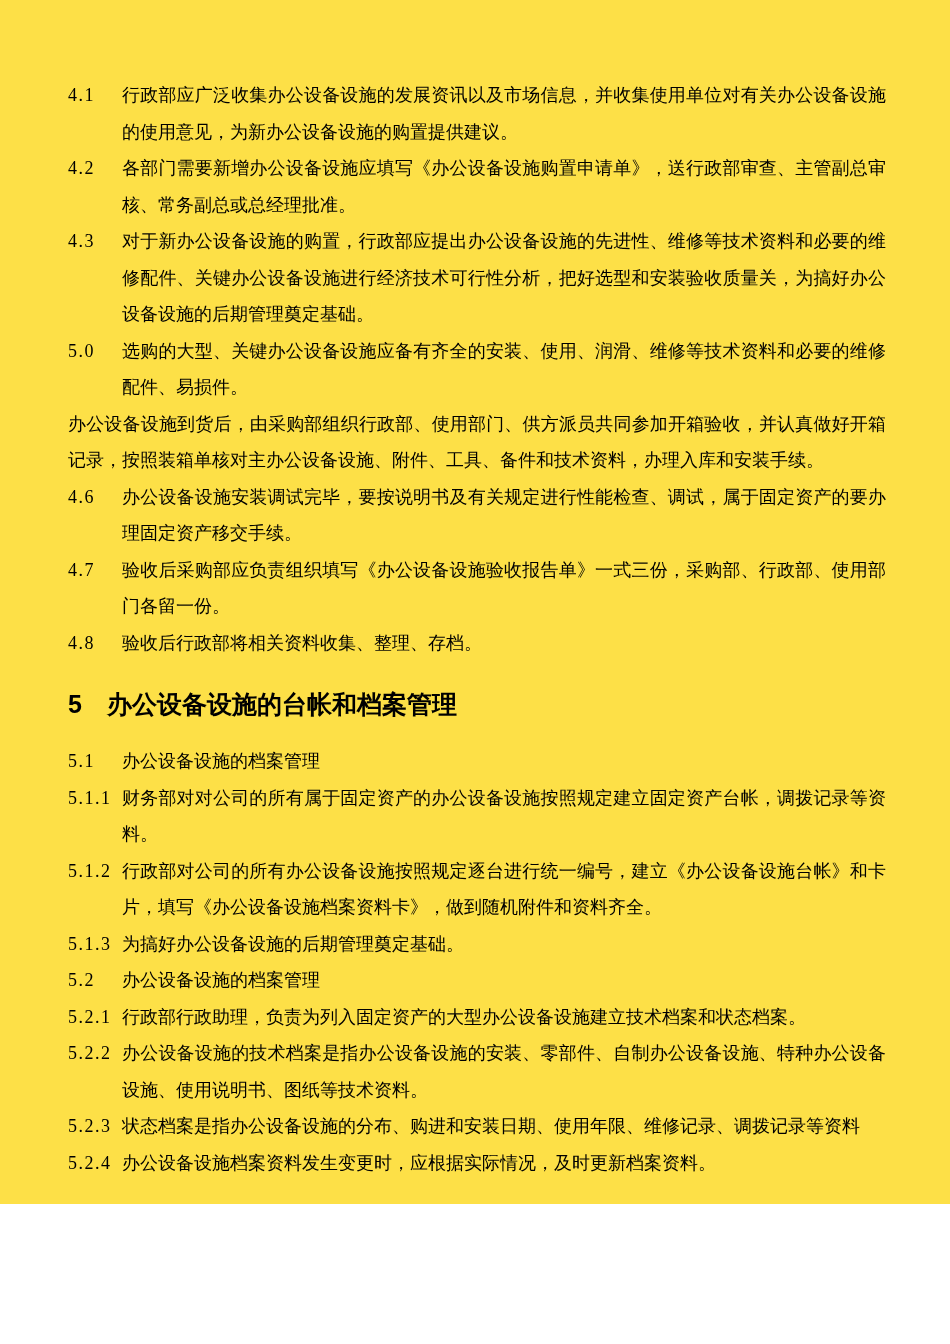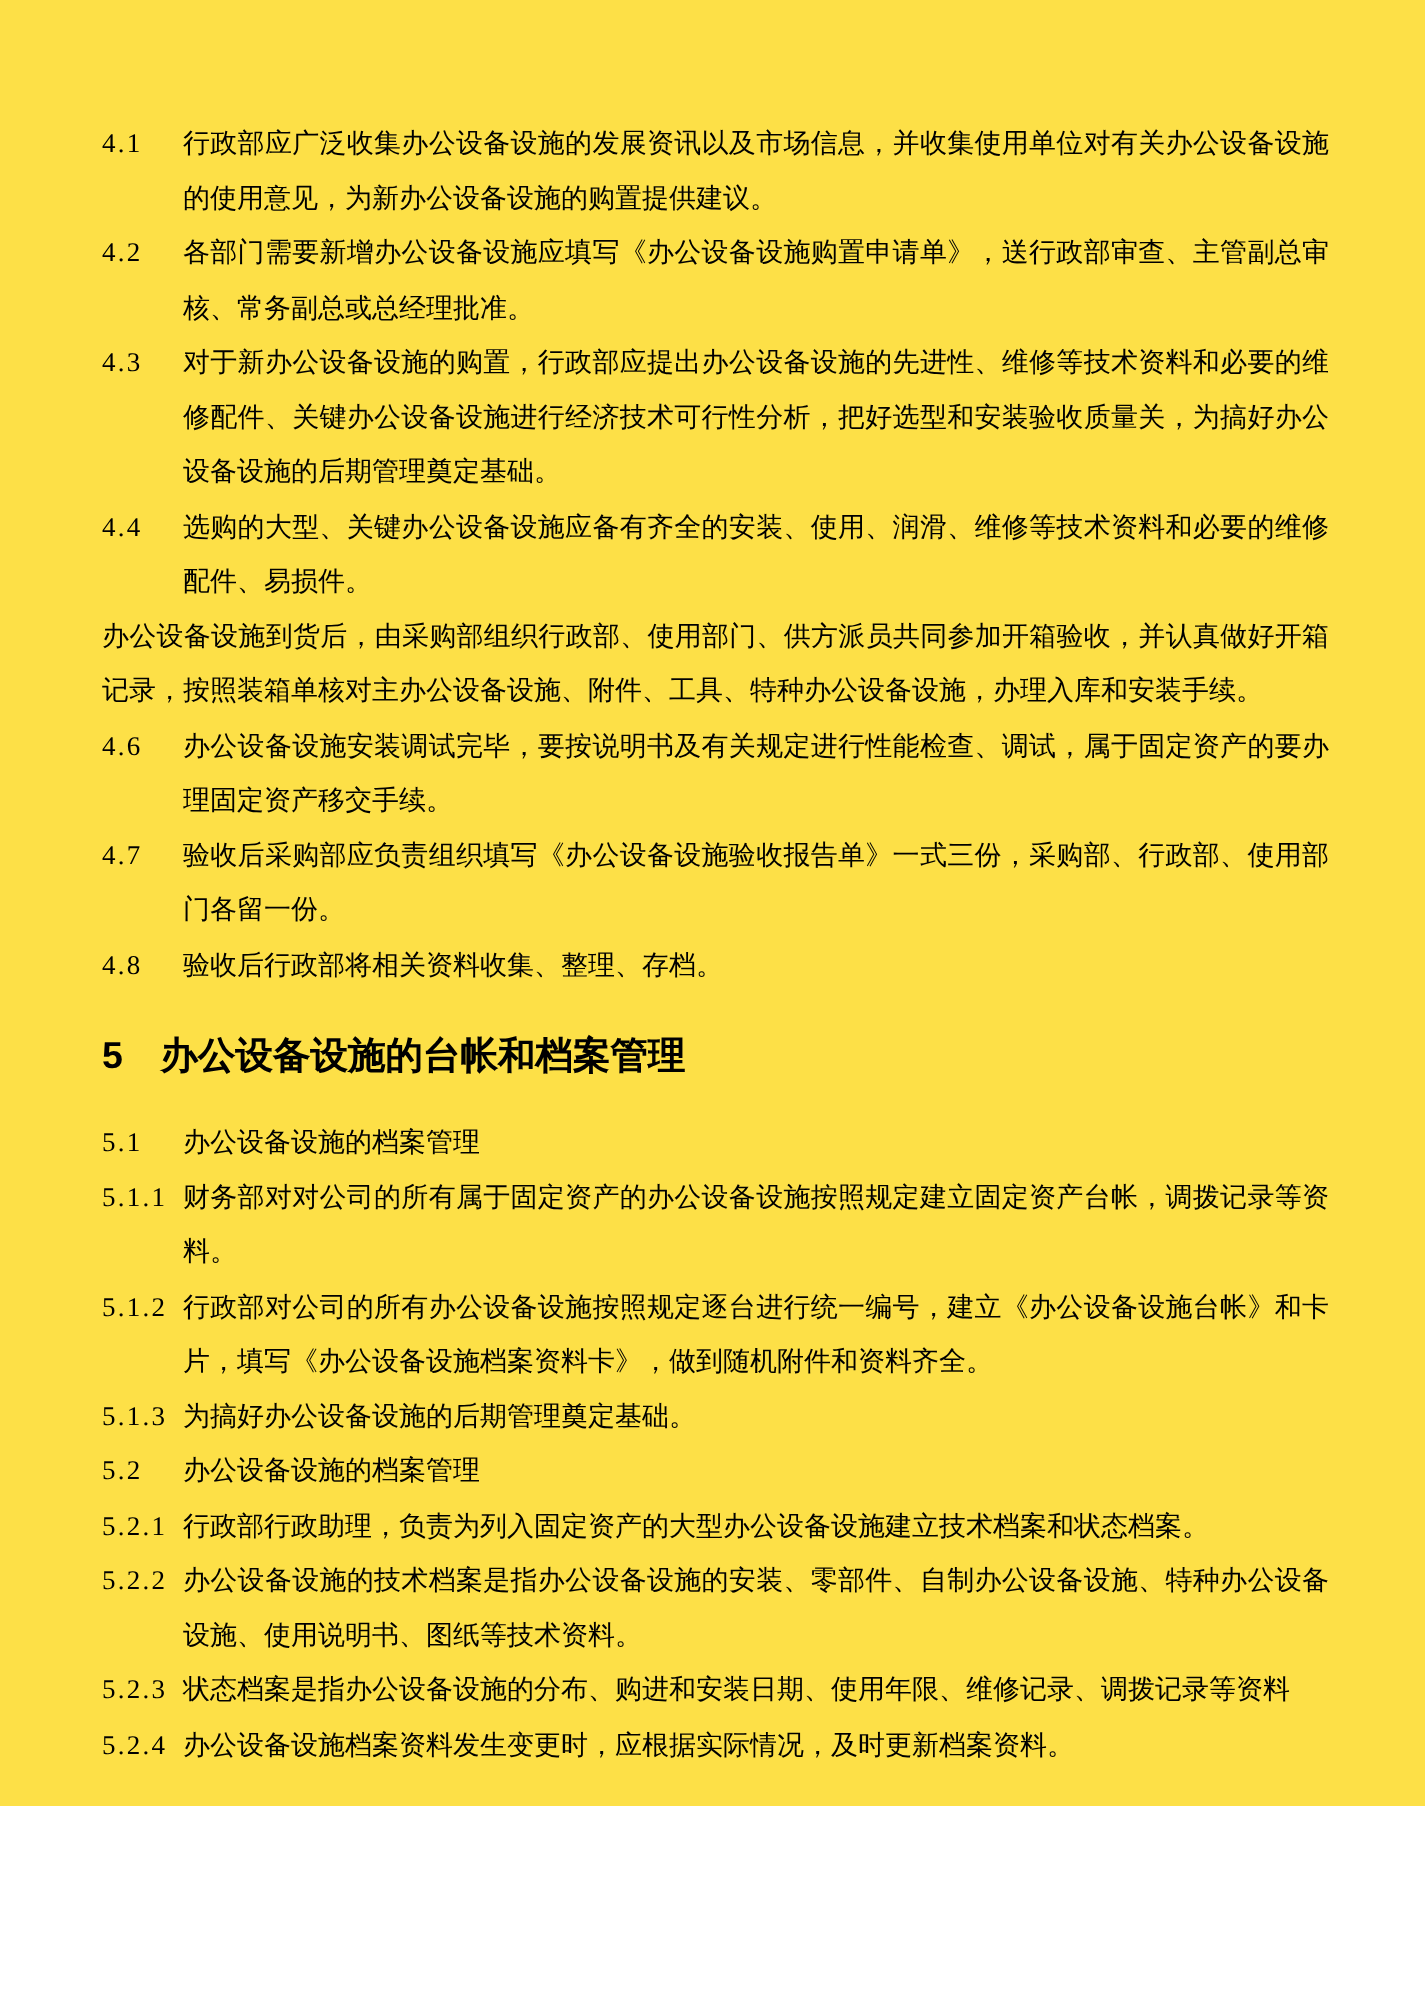--- a/index.html
+++ b/index.html
@@ -81,26 +81,26 @@
           <span class="num">4.2</span>
           <span class="txt">各部门需要新增办公设备设施应填写《办公设备设施购置申请单》，送行政部审查、主管副总审核、常务副总或总经理批准。</span>
         </div>
 
         <div class="doc-item">
           <span class="num">4.3</span>
           <span class="txt">对于新办公设备设施的购置，行政部应提出办公设备设施的先进性、维修等技术资料和必要的维修配件、关键办公设备设施进行经济技术可行性分析，把好选型和安装验收质量关，为搞好办公设备设施的后期管理奠定基础。</span>
         </div>
 
         <div class="doc-item">
-          <span class="num">4.4</span>
+          <span class="num">5.0</span>
           <span class="txt">选购的大型、关键办公设备设施应备有齐全的安装、使用、润滑、维修等技术资料和必要的维修配件、易损件。</span>
         </div>
 
         <div class="doc-item">
-          <span class="txt">办公设备设施到货后，由采购部组织行政部、使用部门、供方派员共同参加开箱验收，并认真做好开箱记录，按照装箱单核对主办公设备设施、附件、工具、特种办公设备设施，办理入库和安装手续。</span>
+          <span class="txt">办公设备设施到货后，由采购部组织行政部、使用部门、供方派员共同参加开箱验收，并认真做好开箱记录，按照装箱单核对主办公设备设施、附件、工具、备件和技术资料，办理入库和安装手续。</span>
         </div>
 
         <div class="doc-item">
           <span class="num">4.6</span>
           <span class="txt">办公设备设施安装调试完毕，要按说明书及有关规定进行性能检查、调试，属于固定资产的要办理固定资产移交手续。</span>
         </div>
 
         <div class="doc-item">
           <span class="num">4.7</span>
           <span class="txt">验收后采购部应负责组织填写《办公设备设施验收报告单》一式三份，采购部、行政部、使用部门各留一份。</span>

